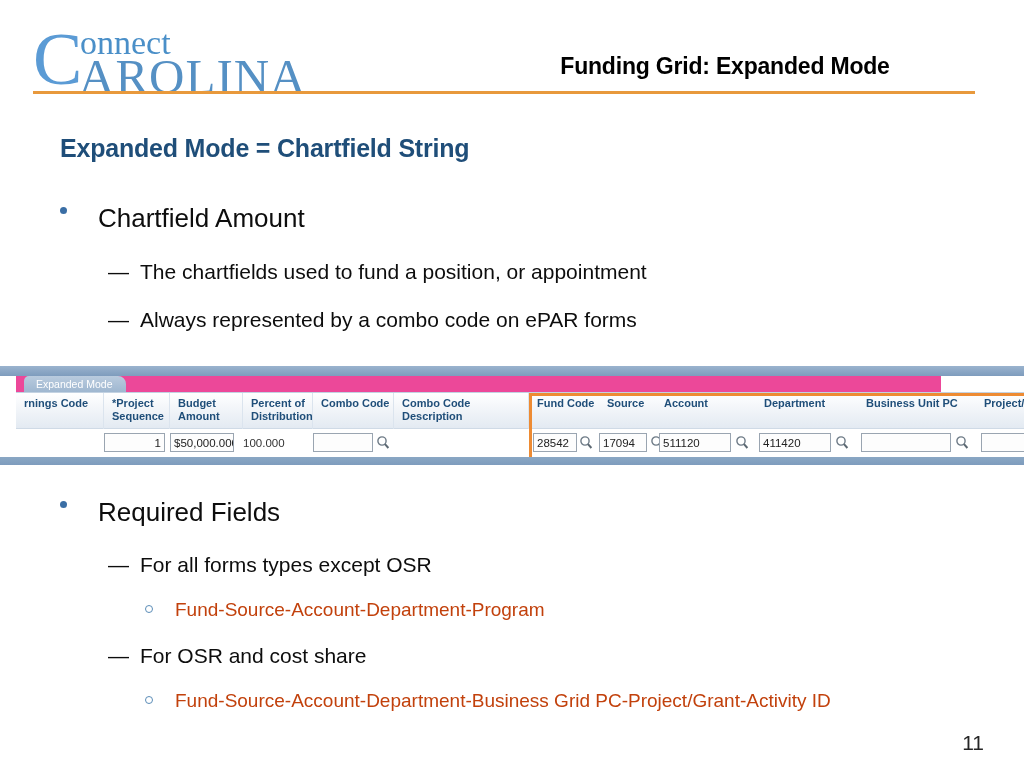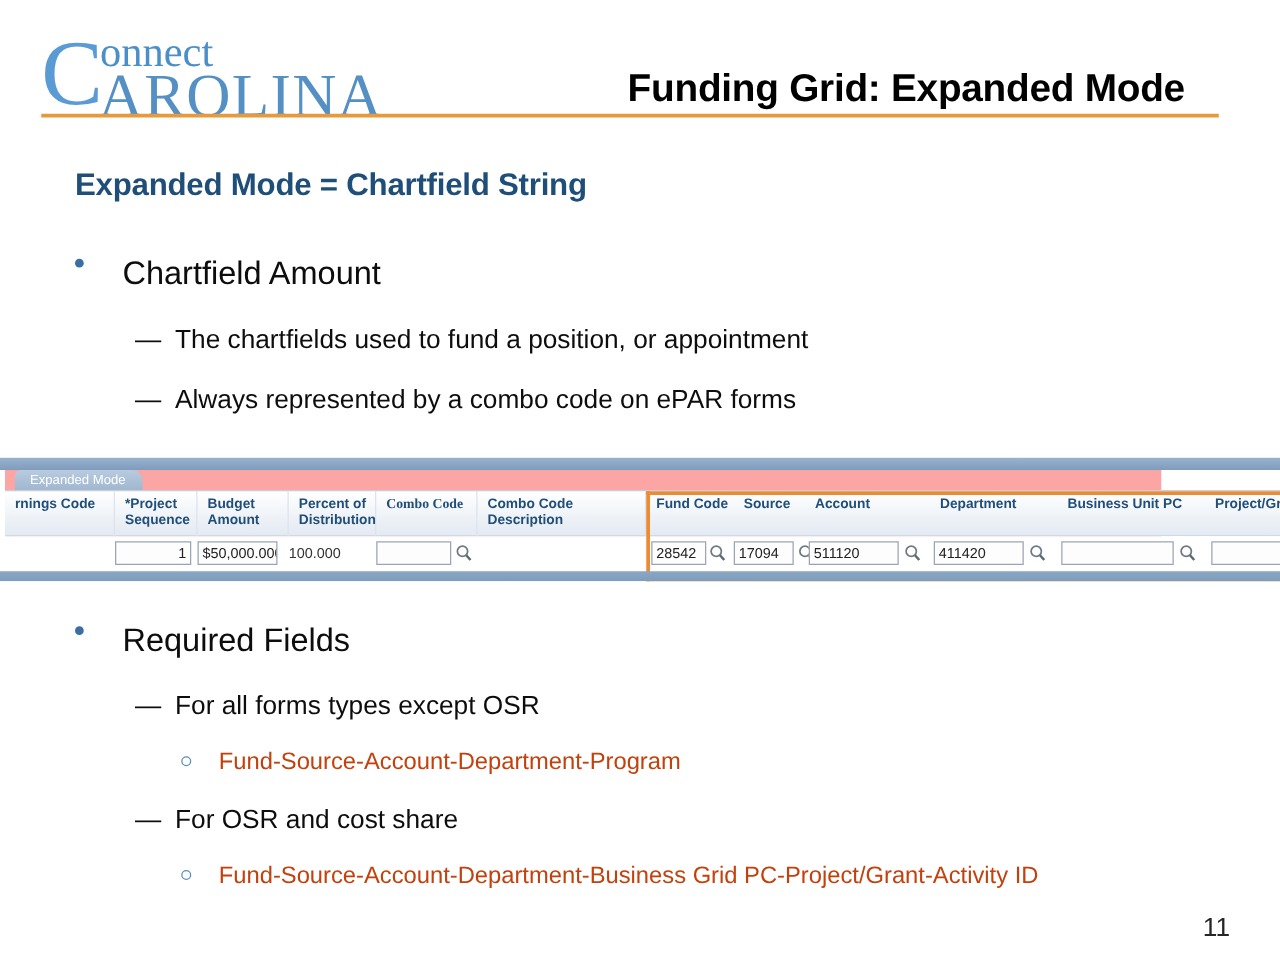--- a/index.html
+++ b/index.html
@@ -29,21 +29,21 @@
     position: absolute; left: 46px; top: 34px;
     font-family: "Liberation Serif", serif;
     font-size: 49px; line-height: 49px;
     color: #5590C4; letter-spacing: 1px;
   }
 
   
   .slide-title {
     position: absolute; left: 470px; top: 53px; width: 510px;
     text-align: center;
-    font-size: 31px; font-weight: bold; color: #000000;
+    font-size: 23px; font-weight: bold; color: #000000;
     letter-spacing: -0.2px;
   }
   .title-rule {
     position: absolute; left: 33px; top: 91px; width: 942px; height: 3px;
     background: #E8993C;
   }
 
   
   .sub-heading {
     position: absolute; left: 60px; top: 134px;
@@ -88,22 +88,22 @@
   }
   .gs-topband {
     position: absolute; left: 0; top: 0; width: 1024px; height: 10px;
     background: linear-gradient(to bottom, #9ab3ce 0%, #7e9cbd 100%);
   }
   .gs-botband {
     position: absolute; left: 0; top: 91px; width: 1024px; height: 8px;
     background: linear-gradient(to bottom, #8aa7c4 0%, #7e9cbd 100%);
   }
   .gs-body {
-    position: absolute; left: 4px; top: 10px; width: 925px; height: 81px;
-    background: #fca5a5;
+    position: absolute; left: 16px; top: 10px; width: 925px; height: 81px;
+    background: #ec4899;
   }
   .gs-tab {
     position: absolute; left: 8px; top: 0px;
     height: 16px; padding: 1px 14px 0 12px;
     background: linear-gradient(to bottom, #b9cbde 0%, #9fb7d0 100%);
     border-radius: 5px 8px 0 0;
     color: #ffffff; font-size: 10.5px; font-weight: normal;
     line-height: 15px; white-space: nowrap;
   }
   .gs-tabline {
@@ -202,21 +202,21 @@
 Sequence</span>
         </div>
         <div class="gs-col" style="left:154px;width:73px;">
           <span class="lbl">Budget
 Amount</span>
         </div>
         <div class="gs-col" style="left:227px;width:70px;">
           <span class="lbl">Percent of
 Distribution</span>
         </div>
-        <div class="gs-col" style="left:297px;width:81px;font-family:Liberation Serif, serif;">
+        <div class="gs-col" style="left:297px;width:81px;">
           <span class="lbl">Combo Code</span>
         </div>
         <div class="gs-col" style="left:378px;width:135px;">
           <span class="lbl">Combo Code Description</span>
         </div>
         <div class="gs-col" style="left:513px;width:70px;border-right:none;">
           <span class="lbl">Fund Code</span>
         </div>
         <div class="gs-col" style="left:583px;width:75px;border-right:none;">
           <span class="lbl">Source</span>

